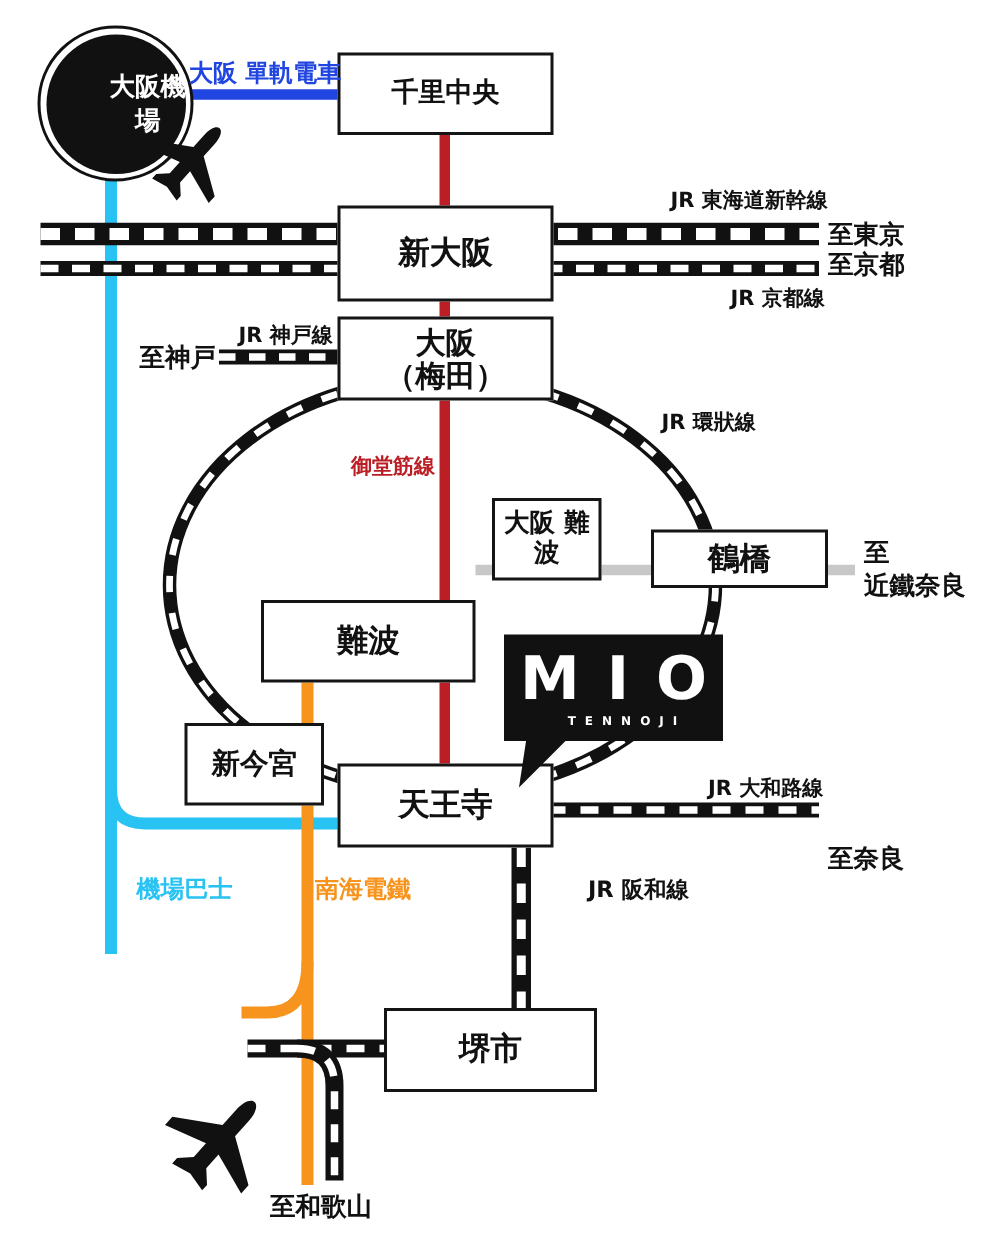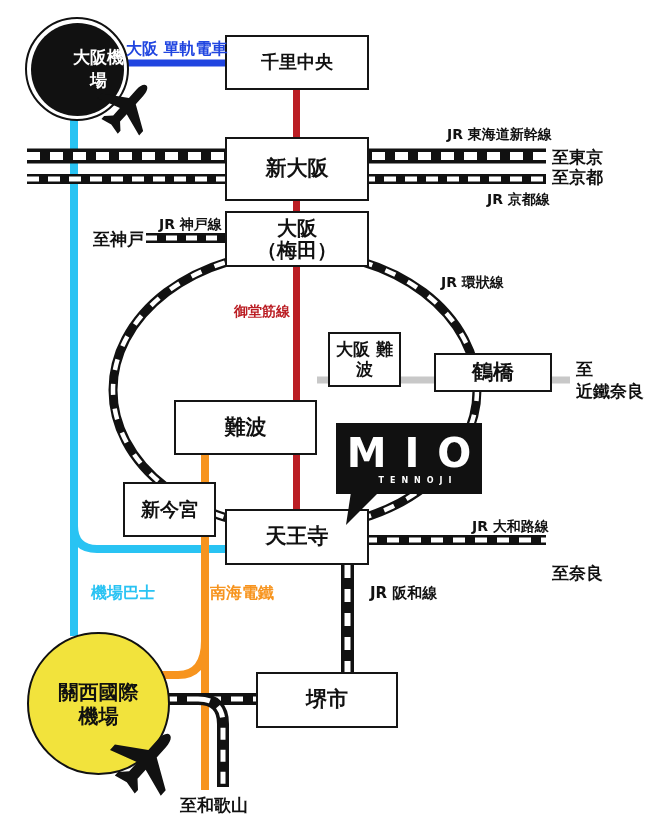--- a/index.html
+++ b/index.html
@@ -96,26 +96,20 @@
   <div class="station" style="left:328px;top:332px;width:73px;height:55px;font-size:17px;">大阪 難波</div>
   <div class="station" style="left:434px;top:353px;width:118px;height:39px;font-size:21px;">鶴橋</div>
   <div class="station" style="left:225px;top:509px;width:144px;height:56px;font-size:21px;">天王寺</div>
   <div class="station" style="left:123px;top:482px;width:93px;height:55px;font-size:19px;">新今宮</div>
   <div class="station" style="left:256px;top:672px;width:142px;height:56px;font-size:21px;">堺市</div>
 
   <div id="itami" class="airport">
     <div class="disc"></div>
     <div class="txt">大阪機場</div>
   </div>
-  <div id="kix" class="airport">
-    <div>
-      <div>關西國際</div>
-      <div>機場</div>
-    </div>
-  </div>
 
   <div class="plane" style="left:96px;top:76px;">
     <svg width="62" height="62" viewBox="-31 -31 62 62">
       <g transform="rotate(42)" fill="#111">
         <path d="M0,-29 C2.6,-29 4.6,-25 4.6,-19 L4.6,-8 L28,7 L28,13 L4.6,5.5 L4.6,15.5 L11,22 L11,26 L0,23.5 L-11,26 L-11,22 L-4.6,15.5 L-4.6,5.5 L-28,13 L-28,7 L-4.6,-8 L-4.6,-19 C-4.6,-25 -2.6,-29 0,-29 Z"></path>
       </g>
     </svg>
   </div>
   <div class="plane" style="left:108px;top:723px;">
     <svg width="76" height="76" viewBox="-38 -38 76 76">
@@ -143,16 +137,16 @@
   <div class="lbl small" style="left:441px;top:274px;">JR 環狀線</div>
   <div class="lbl small" style="left:234px;top:303px;color:var(--midosuji_red);">御堂筋線</div>
   <div class="lbl dest" style="left:576px;top:358px;line-height:1.3;">
     <div>至</div>
     <div>近鐵奈良</div>
   </div>
   <div class="lbl small" style="left:472px;top:518px;">JR 大和路線</div>
   <div class="lbl dest" style="left:552px;top:563px;">至奈良</div>
   <div class="lbl" style="left:91px;top:583px;font-size:16px;font-weight:700;color:var(--bus_cyan);">機場巴士</div>
   <div class="lbl" style="left:210px;top:583px;font-size:16px;font-weight:700;color:var(--nankai_orange);">南海電鐵</div>
-  <div class="lbl" style="left:370px;top:584px;font-size:15px;">JR 阪和線</div>
+  <div class="lbl" style="left:392px;top:584px;font-size:15px;">JR 阪和線</div>
   <div class="lbl dest" style="left:180px;top:795px;">至和歌山</div>
 
 </div>
 
 </body></html>

